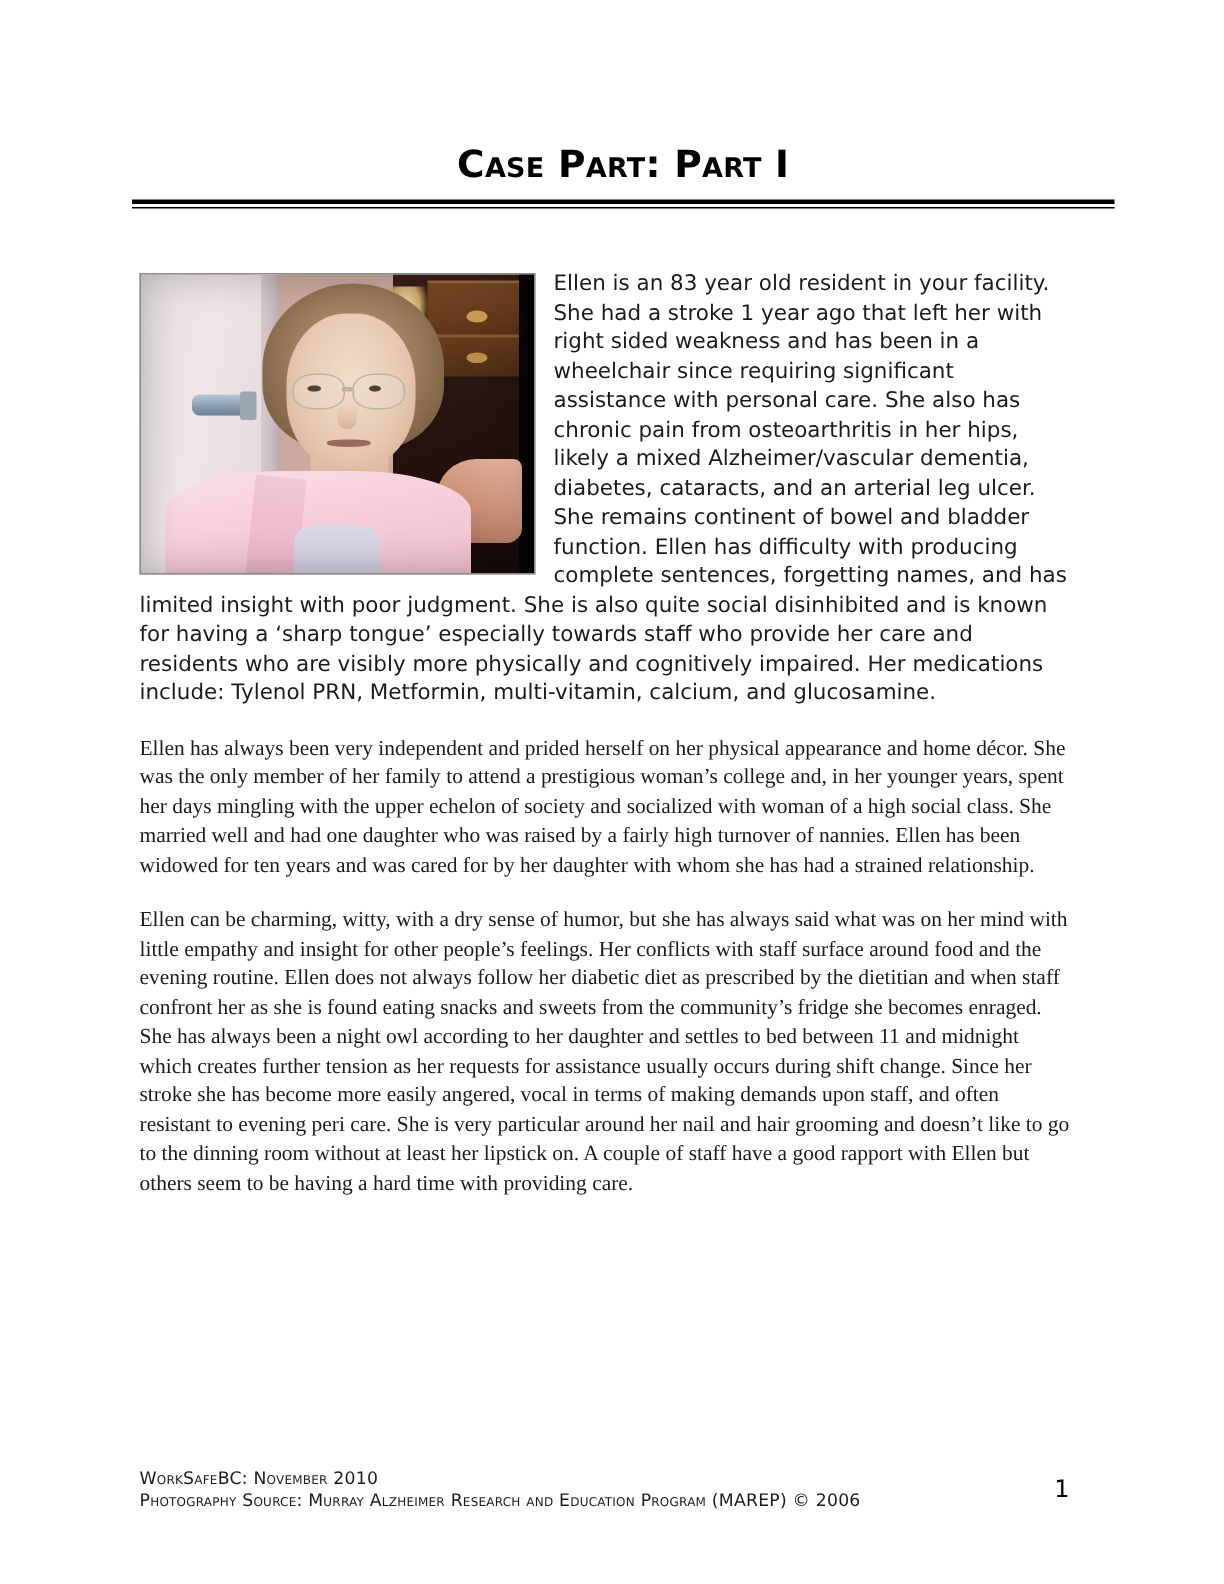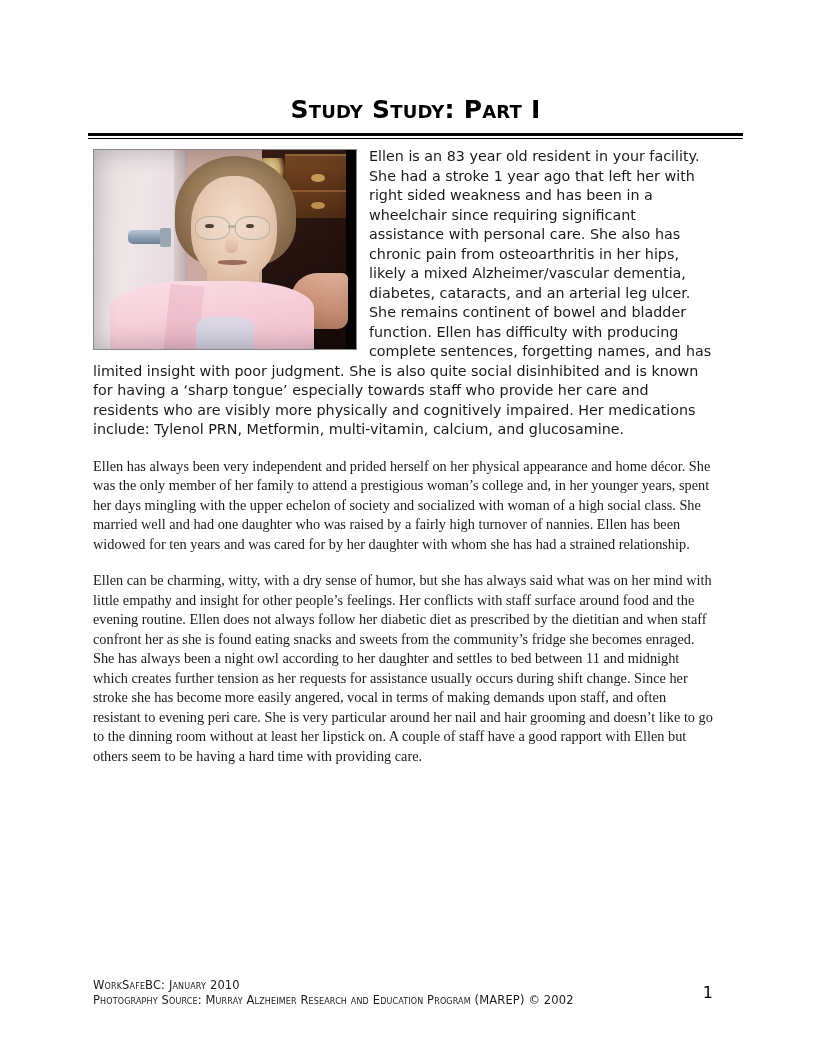--- a/index.html
+++ b/index.html
@@ -44,21 +44,21 @@
     height: 6px;
     border-top: 3px solid #000;
     border-bottom: 1px solid #000;
     box-sizing: border-box;
   }
 
   
   .content {
     position: absolute;
     left: 93px;
-    top: 147px;
+    top: 180px;
     width: 620px;
   }
   .body-text {
     font-family: "DejaVu Sans", sans-serif;
     font-size: 14.3px;
     line-height: 19.5px;
     color: #1a1a1a;
     text-align: left;
     margin: 0;
   }
@@ -222,21 +222,21 @@
     color: #000;
   }
   .clearfix::after { content: ""; display: block; clear: both; }
 </style>
 </head>
 <body>
 
 <div class="page">
 
   <div class="title-block">
-    <h1 class="doc-title">Study Study: Part I</h1>
+    <h1 class="doc-title">Case Part: Part I</h1>
     <div class="double-rule"></div>
   </div>
 
   <div class="content">
 
     <div class="photo">
       <div class="ph-layer ph-wall"></div>
       <div class="ph-layer ph-doorframe"></div>
       <div class="ph-layer ph-handle"></div>
       <div class="ph-layer ph-handle-base"></div>
@@ -264,19 +264,19 @@
       <div class="ph-layer ph-vignette"></div>
     </div>
 
     <p class="body-text">Ellen is an 83 year old resident in your facility. She had a stroke 1 year ago that left her with right sided weakness and has been in a wheelchair since requiring significant assistance with personal care. She also has chronic pain from osteoarthritis in her hips, likely a mixed Alzheimer/vascular dementia, diabetes, cataracts, and an arterial leg ulcer. She remains continent of bowel and bladder function. Ellen has difficulty with producing complete sentences, forgetting names, and has limited insight with poor judgment. She is also quite social disinhibited and is known for having a ‘sharp tongue’ especially towards staff who provide her care and residents who are visibly more physically and cognitively impaired. Her medications include: Tylenol PRN, Metformin, multi-vitamin, calcium, and glucosamine.</p>
     <p class="body-text">Ellen has always been very independent and prided herself on her physical appearance and home décor. She was the only member of her family to attend a prestigious woman’s college and, in her younger years, spent her days mingling with the upper echelon of society and socialized with woman of a high social class. She married well and had one daughter who was raised by a fairly high turnover of nannies. Ellen has been widowed for ten years and was cared for by her daughter with whom she has had a strained relationship.</p>
     <p class="body-text">Ellen can be charming, witty, with a dry sense of humor, but she has always said what was on her mind with little empathy and insight for other people’s feelings. Her conflicts with staff surface around food and the evening routine. Ellen does not always follow her diabetic diet as prescribed by the dietitian and when staff confront her as she is found eating snacks and sweets from the community’s fridge she becomes enraged. She has always been a night owl according to her daughter and settles to bed between 11 and midnight which creates further tension as her requests for assistance usually occurs during shift change. Since her stroke she has become more easily angered, vocal in terms of making demands upon staff, and often resistant to evening peri care. She is very particular around her nail and hair grooming and doesn’t like to go to the dinning room without at least her lipstick on. A couple of staff have a good rapport with Ellen but others seem to be having a hard time with providing care.</p>
   </div>
 
   <div class="footer clearfix">
     <div class="footer-lines">
-      <p class="footer-line">WorkSafeBC: January 2010</p>
-      <p class="footer-line">Photography Source: Murray Alzheimer Research and Education Program (MAREP) © 2002</p>
+      <p class="footer-line">WorkSafeBC: November 2010</p>
+      <p class="footer-line">Photography Source: Murray Alzheimer Research and Education Program (MAREP) © 2006</p>
     </div>
     <div class="page-number">1</div>
   </div>
 
 </div>
 
 </body></html>

